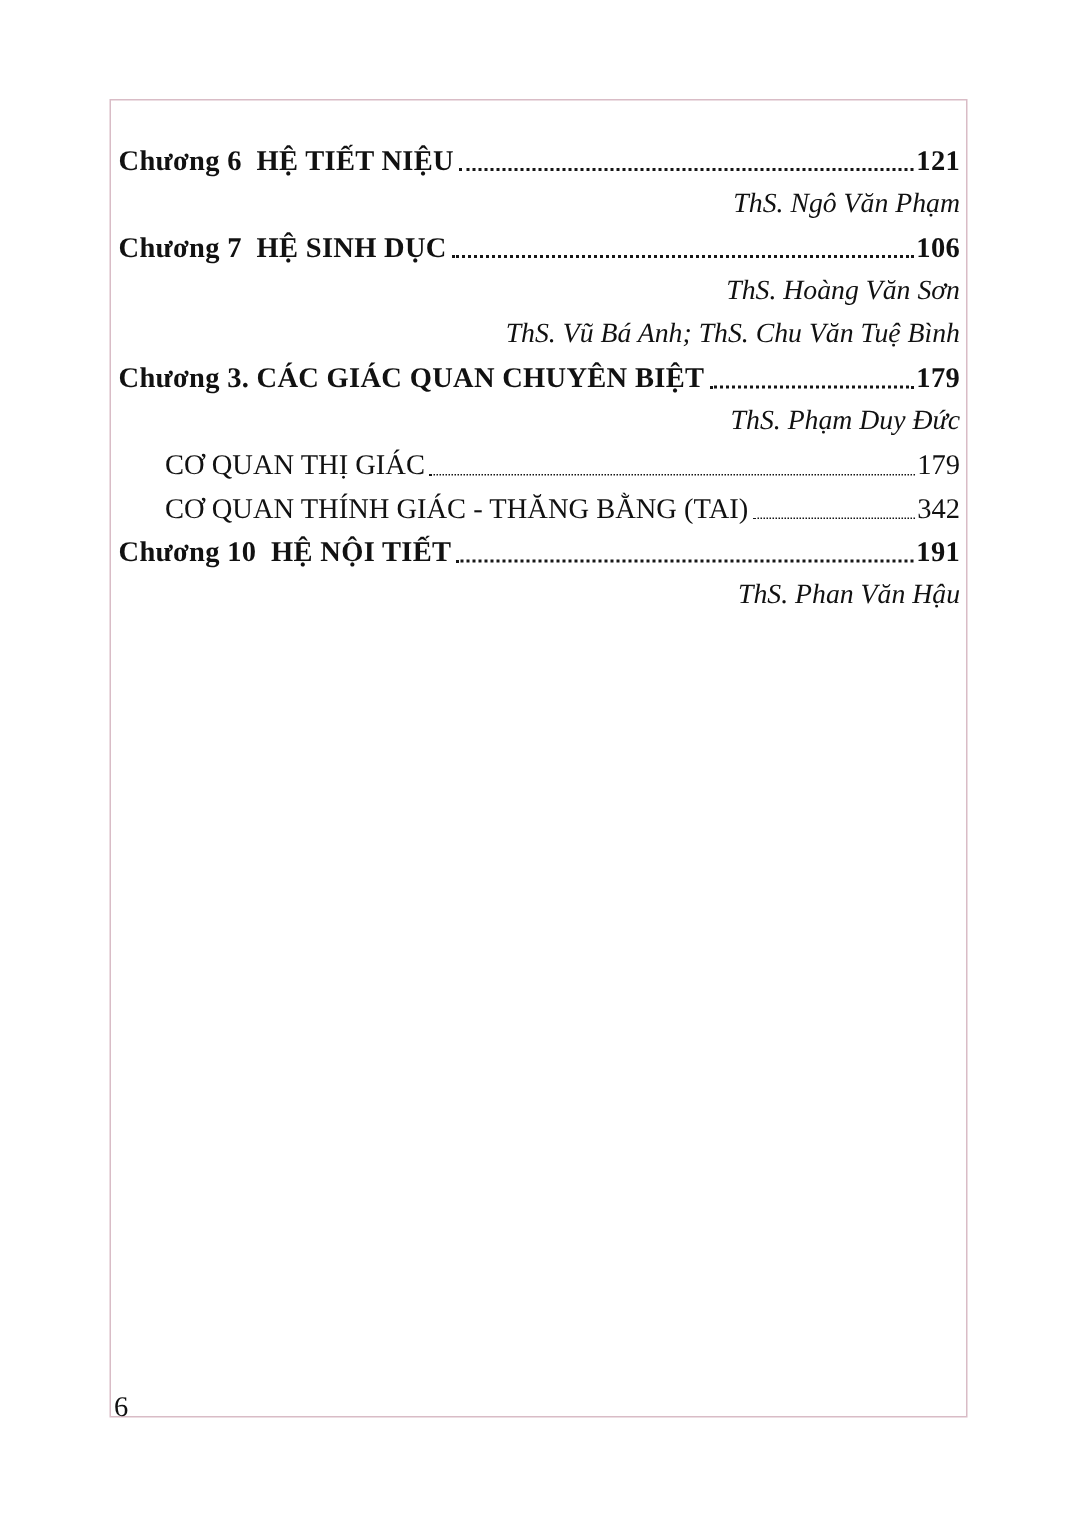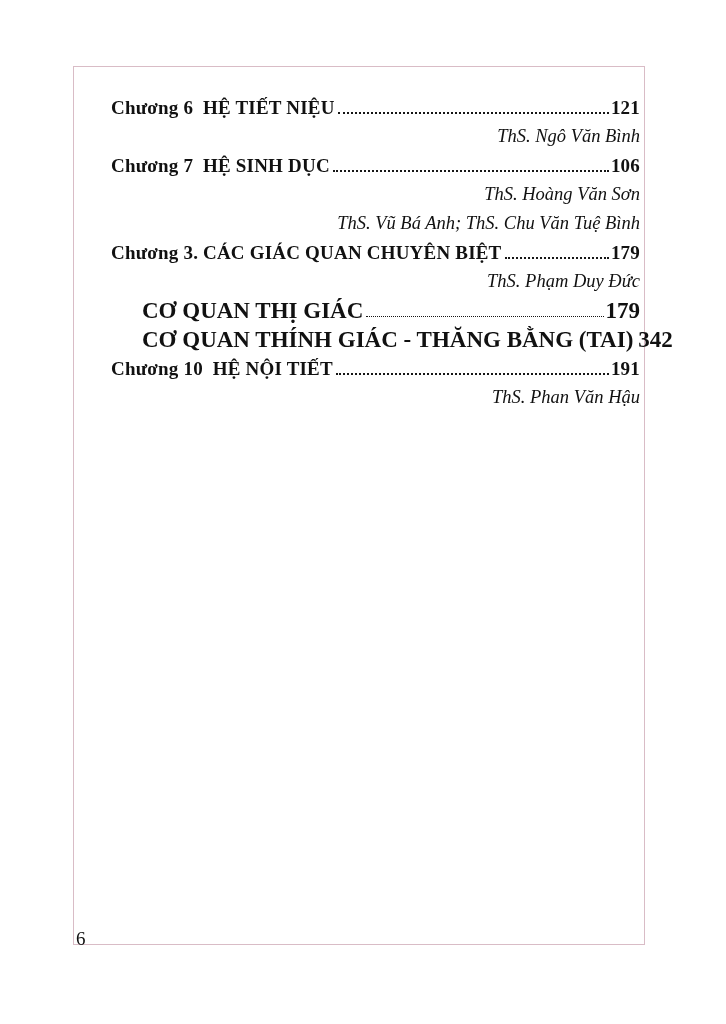--- a/index.html
+++ b/index.html
@@ -23,21 +23,20 @@
     height: 879px;
     border: 1.5px solid #d9bcc6;
     box-sizing: border-box;
     background: #ffffff;
   }
   .toc {
     position: absolute;
     left: 5px;
     right: 4px;
     top: 26px;
-    margin-left: 32px;
   }
   .row {
     display: flex;
     align-items: baseline;
     height: 29px;
     line-height: 29px;
     color: #111111;
   }
   .row .title {
     white-space: pre;
@@ -47,22 +46,22 @@
   .row.chapter .pagenum {
     font-weight: bold;
     font-size: 19px;
     letter-spacing: 0.2px;
   }
   .row.section {
     padding-left: 31px;
   }
   .row.section .title,
   .row.section .pagenum {
-    font-weight: bold;
-    font-size: 23px;
+    font-weight: normal;
+    font-size: 19px;
   }
   .leader {
     flex: 1 1 auto;
     align-self: flex-end;
     margin: 0 2px 8px 3px;
     border-bottom: 2.2px dotted #161616;
   }
   .row.section .leader {
     border-bottom-width: 1.7px;
     margin-bottom: 8px;
@@ -92,21 +91,21 @@
   <div class="page-frame">
     <div class="toc">
 
       <div class="row chapter">
         <span class="title">Chương 6  HỆ TIẾT NIỆU</span>
         <span class="leader"></span>
         <span class="pagenum">121</span>
       </div>
 
       <div class="row author">
-        <span>ThS. Ngô Văn Bình</span>
+        <span>ThS. Ngô Văn Phạm</span>
       </div>
 
       <div class="row chapter">
         <span class="title">Chương 7  HỆ SINH DỤC</span>
         <span class="leader"></span>
         <span class="pagenum">106</span>
       </div>
 
       <div class="row author">
         <span>ThS. Hoàng Văn Sơn</span>

